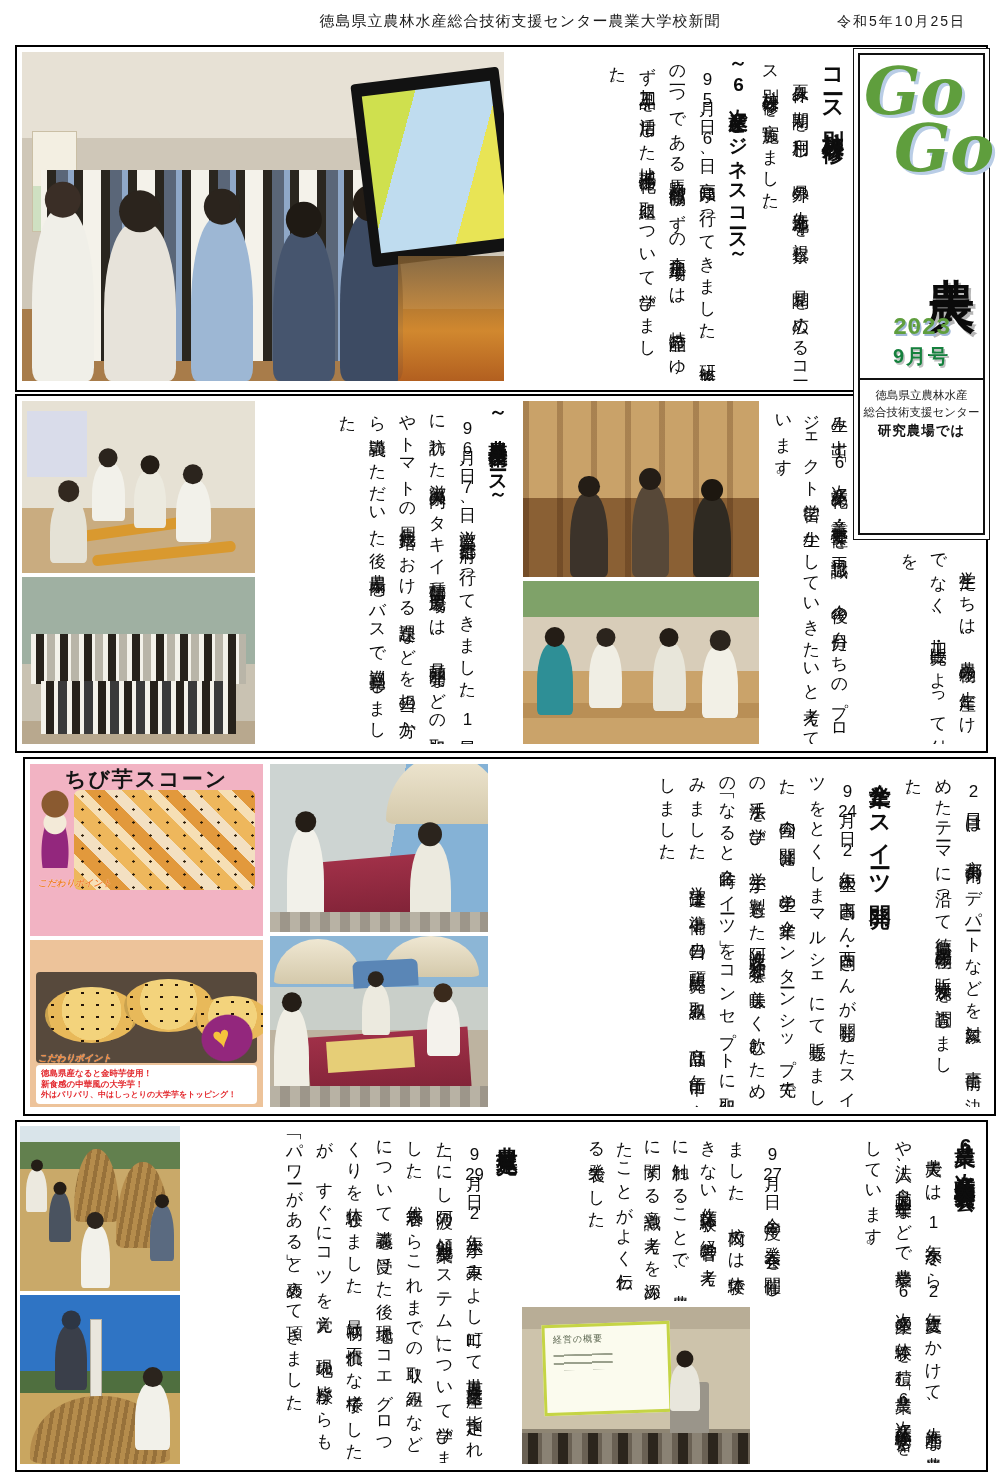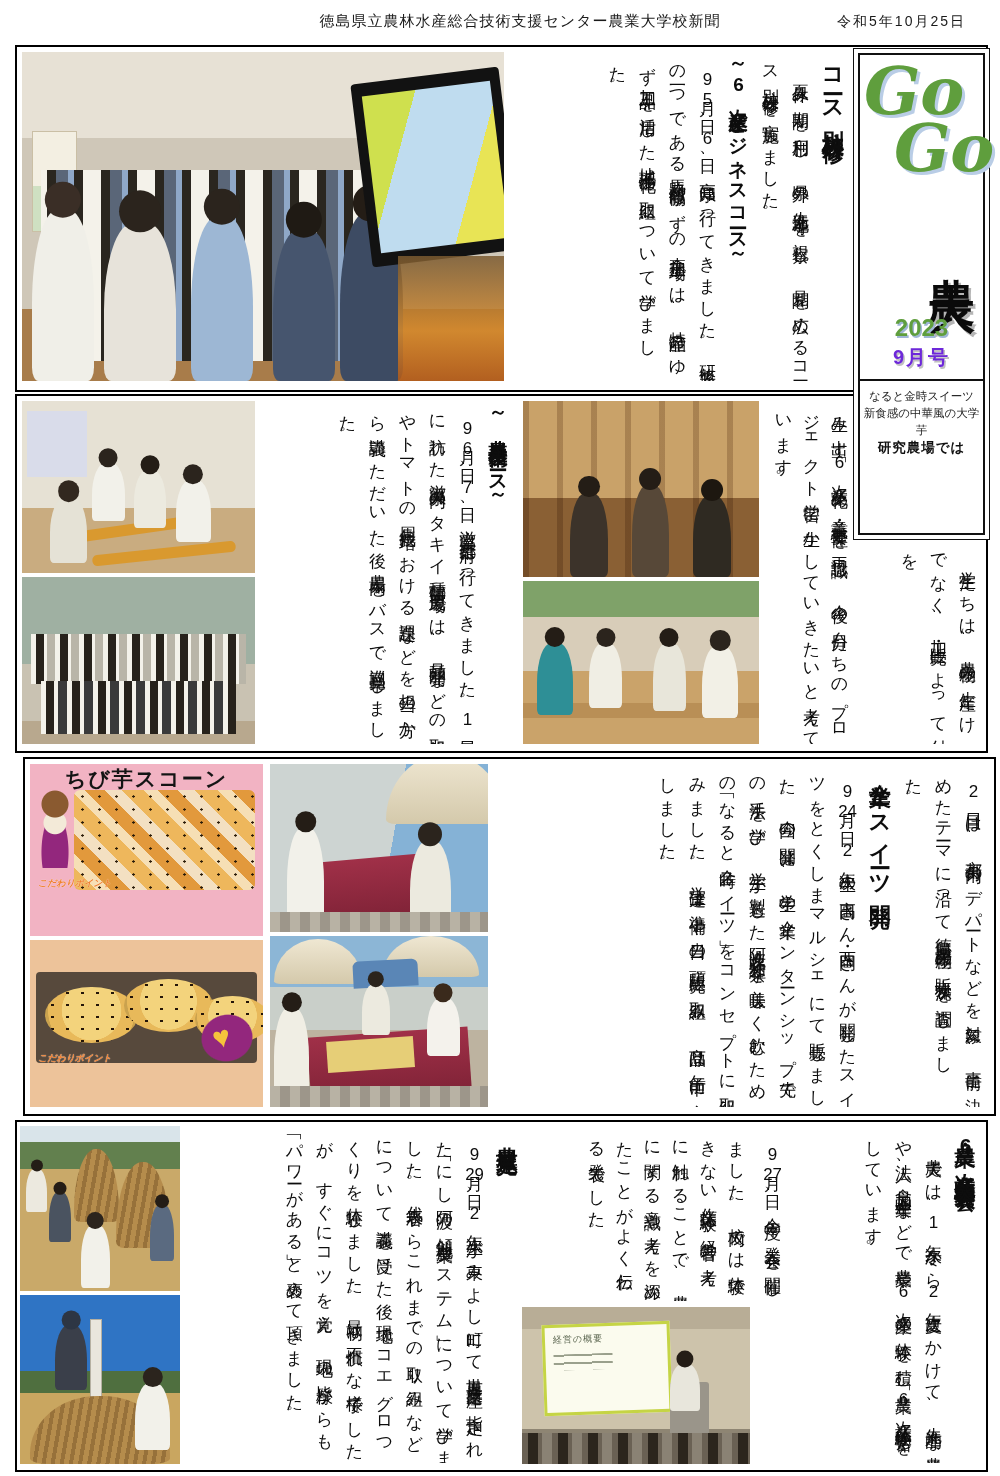--- a/index.html
+++ b/index.html
@@ -117,23 +117,23 @@
   
   #logobox { position:absolute; left:853px; top:48px; width:137px; height:492px; background:#fff;
              border:1.5px solid #111; z-index:5; box-sizing:border-box; }
   #logobox .inner { position:absolute; inset:4px; border:2.5px solid #111; }
   .gogo { display:block; font-family:"DejaVu Serif", serif; font-style:italic; font-weight:bold;
           font-size:66px; line-height:.92; color:#5f9e3d; text-shadow:3px 3px 0 #b9cde6; }
   .gogo.g1 { margin:6px 0 0 4px; }
   .gogo.g2 { margin:-4px 0 0 34px; }
   .nodai { writing-mode:vertical-rl; font-size:48px; font-weight:bold; letter-spacing:8px; color:#0a0a0a;
            text-shadow:2.5px 2.5px 0 #b5b5b5; margin:6px auto 0; display:block; height:128px; text-align:center; width:100%; }
-  .logo-year { text-align:center; font-family:Liberation Sans, sans-serif; font-weight:bold; font-size:24px;
+  .logo-year { text-align:center; font-family:Liberation Mono, monospace; font-weight:bold; font-size:24px;
                color:#5f9e3d; text-shadow:1.5px 1.5px 0 #9fb6d6; margin-top:2px; }
-  .logo-issue { text-align:center; font-weight:bold; font-size:20px; color:#6d28d9; letter-spacing:2px;
+  .logo-issue { text-align:center; font-weight:bold; font-size:20px; color:#15803d; letter-spacing:2px;
                 text-shadow:1.5px 1.5px 0 #c0c0c0; margin-top:2px; }
   .logo-org { border-top:2px solid #111; margin-top:8px; padding:7px 1px 0; text-align:center; }
   .logo-org .l1, .logo-org .l2 { font-size:11.5px; color:#222; line-height:1.45; }
   .logo-org .l3 { font-size:13.5px; font-weight:bold; color:#111; line-height:1.5; letter-spacing:1px; }
 </style>
 </head>
 <body>
 
 <div class="masthead">
   <div class="title">徳島県立農林水産総合技術支援センター農業大学校新聞</div>
@@ -213,22 +213,22 @@
 </div>
 
 <div id="logobox">
   <div class="inner">
     <span class="gogo g1">Go</span>
     <span class="gogo g2">Go</span>
     <span class="nodai">農大</span>
     <div class="logo-year">2023</div>
     <div class="logo-issue">9月号</div>
     <div class="logo-org">
-      <div class="l1">なると金時スイーツ</div>
-      <div class="l2">新食感の中華風の大学芋</div>
+      <div class="l1">徳島県立農林水産</div>
+      <div class="l2">総合技術支援センター</div>
       <div class="l3">研究農場では</div>
     </div>
   </div>
 </div>
 
 <div class="sec" id="sec3">
   <div class="card" id="card1" style="left:5px;top:5px;width:233px;height:172px;">
     <div class="card-title">ちび芋スコーン</div>
     <div class="card-photo"></div>
     <div class="mascot"></div>
@@ -237,20 +237,25 @@
   <div class="card" id="card2" style="left:5px;top:181px;width:233px;height:167px;">
     <div class="card-photo">
       <div class="tart" style="left:4%;top:16%;width:42%;height:62%;"></div>
       <div class="tart" style="left:40%;top:8%;width:40%;height:58%;"></div>
       <div class="tart" style="left:72%;top:26%;width:34%;height:52%;"></div>
     </div>
     <div class="potato">
         <span>♥</span>
       </div>
     <div class="card-label" style="bottom:42px;">こだわりポイント</div>
+    <div class="card-note" style="bottom:3px;">
+      <div>徳島県産なると金時芋使用！</div>
+      <div>新食感の中華風の大学芋！</div>
+      <div style="font-size:8px;">外はパリパリ、中はしっとりの大学芋をトッピング！</div>
+    </div>
   </div>
   <div class="ph" id="photo3a" style="left:245px;top:5px;width:218px;height:168px;">
     <div class="parasol" style="right:-8%;top:-6%;width:55%;height:42%;"></div>
     <div class="mtable" style="left:22%;bottom:6%;width:48%;height:38%;transform:rotate(-5deg);"></div>
     <div class="fig" style="left:8%;bottom:4%;width:17%;height:58%;background:#f2f1ea;--hd:#241d16;"></div>
     <div class="fig" style="left:64%;bottom:0;width:19%;height:54%;background:#eceadf;--hd:#2b241d;"></div>
     <div class="deck"></div>
   </div>
   <div class="ph" id="photo3b" style="left:245px;top:177px;width:218px;height:171px;">
     <div class="parasol" style="left:2%;top:2%;width:40%;height:26%;"></div>

